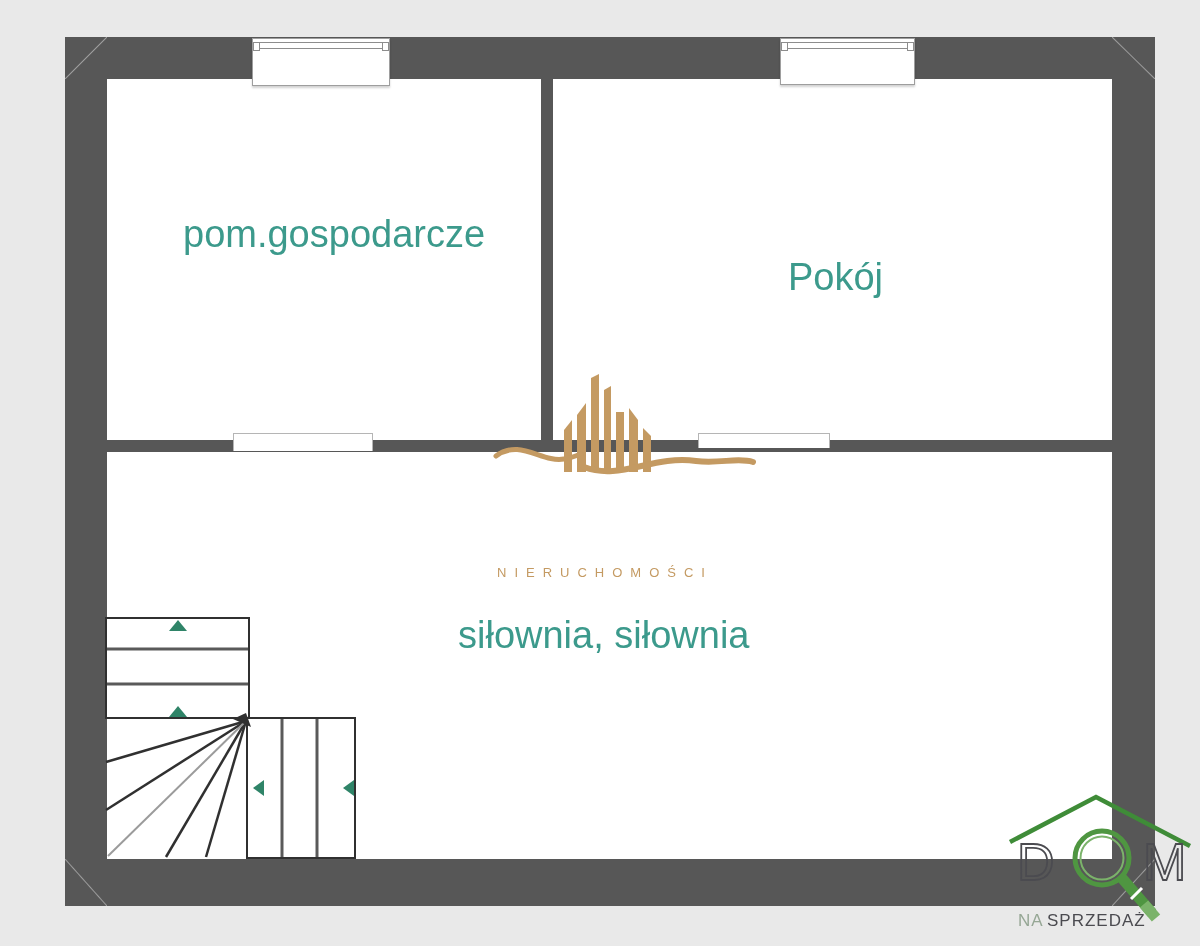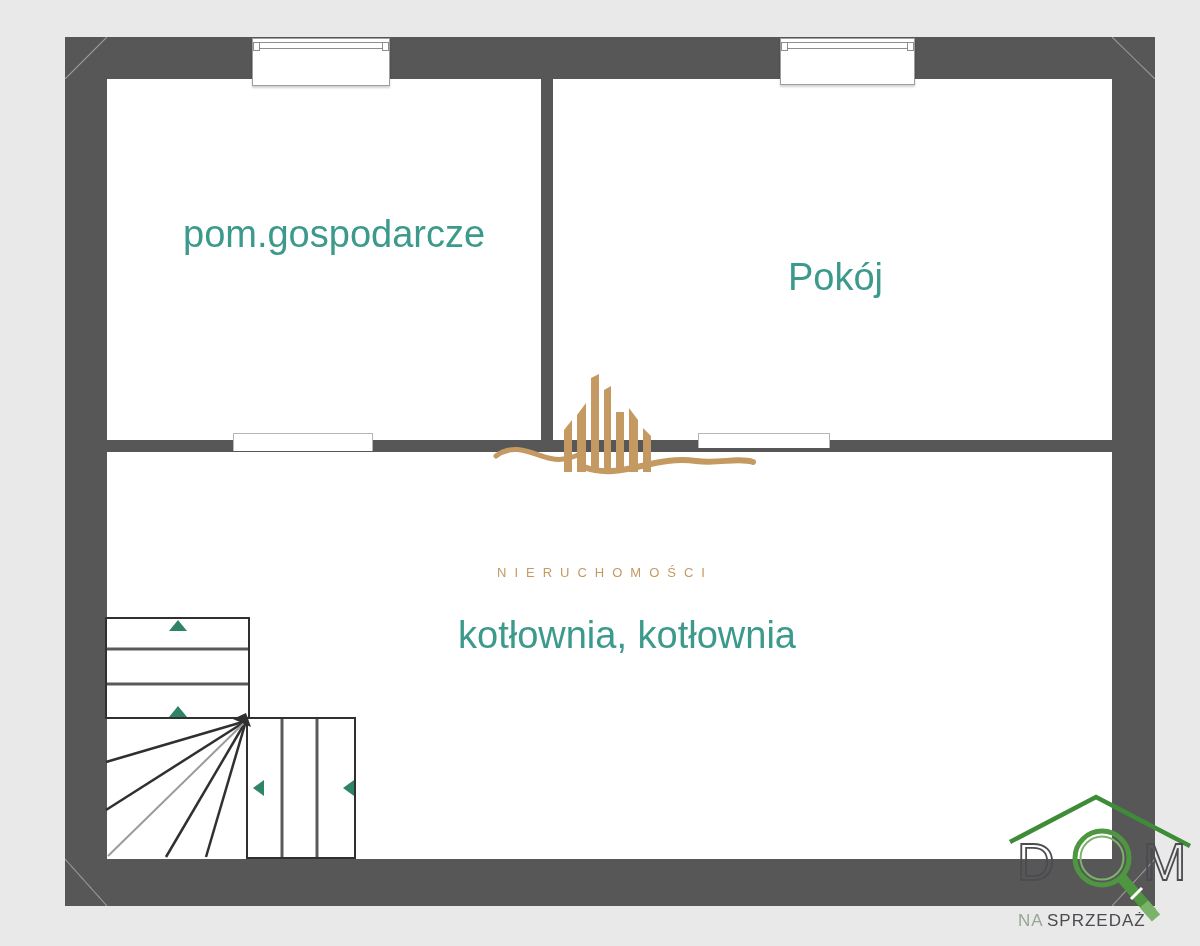--- a/index.html
+++ b/index.html
@@ -101,21 +101,21 @@
     <g fill="#2f8468">
       <polygon points="78,10 69,21 87,21"></polygon>
       <polygon points="78,96 69,107 87,107"></polygon>
       <polygon points="153,178 164,170 164,186"></polygon>
       <polygon points="243,178 254,170 254,186"></polygon>
     </g>
   </svg>
 
   <div class="abs room-label lbl-1 z2">pom.gospodarcze</div>
   <div class="abs room-label lbl-2 z2">Pokój</div>
-  <div class="abs room-label lbl-3 z2">kotłownia, kotłownia</div>
+  <div class="abs room-label lbl-3 z2">siłownia, siłownia</div>
 
   <svg class="z3" style="left:480px;top:368px;" width="290" height="115" viewBox="0 0 290 115">
     <g fill="#c49a62">
       <path d="M84,104 L84,62 L92,52 L92,104 Z"></path>
       <path d="M97,104 L97,47 L106,35 L106,104 Z"></path>
       <path d="M111,104 L111,10 L119,6 L119,104 Z"></path>
       <path d="M124,104 L124,22 L131,18 L131,104 Z"></path>
       <path d="M136,104 L136,44 L144,44 L144,104 Z"></path>
       <path d="M149,104 L149,40 L158,52 L158,104 Z"></path>
       <path d="M163,104 L163,60 L171,68 L171,104 Z"></path>

